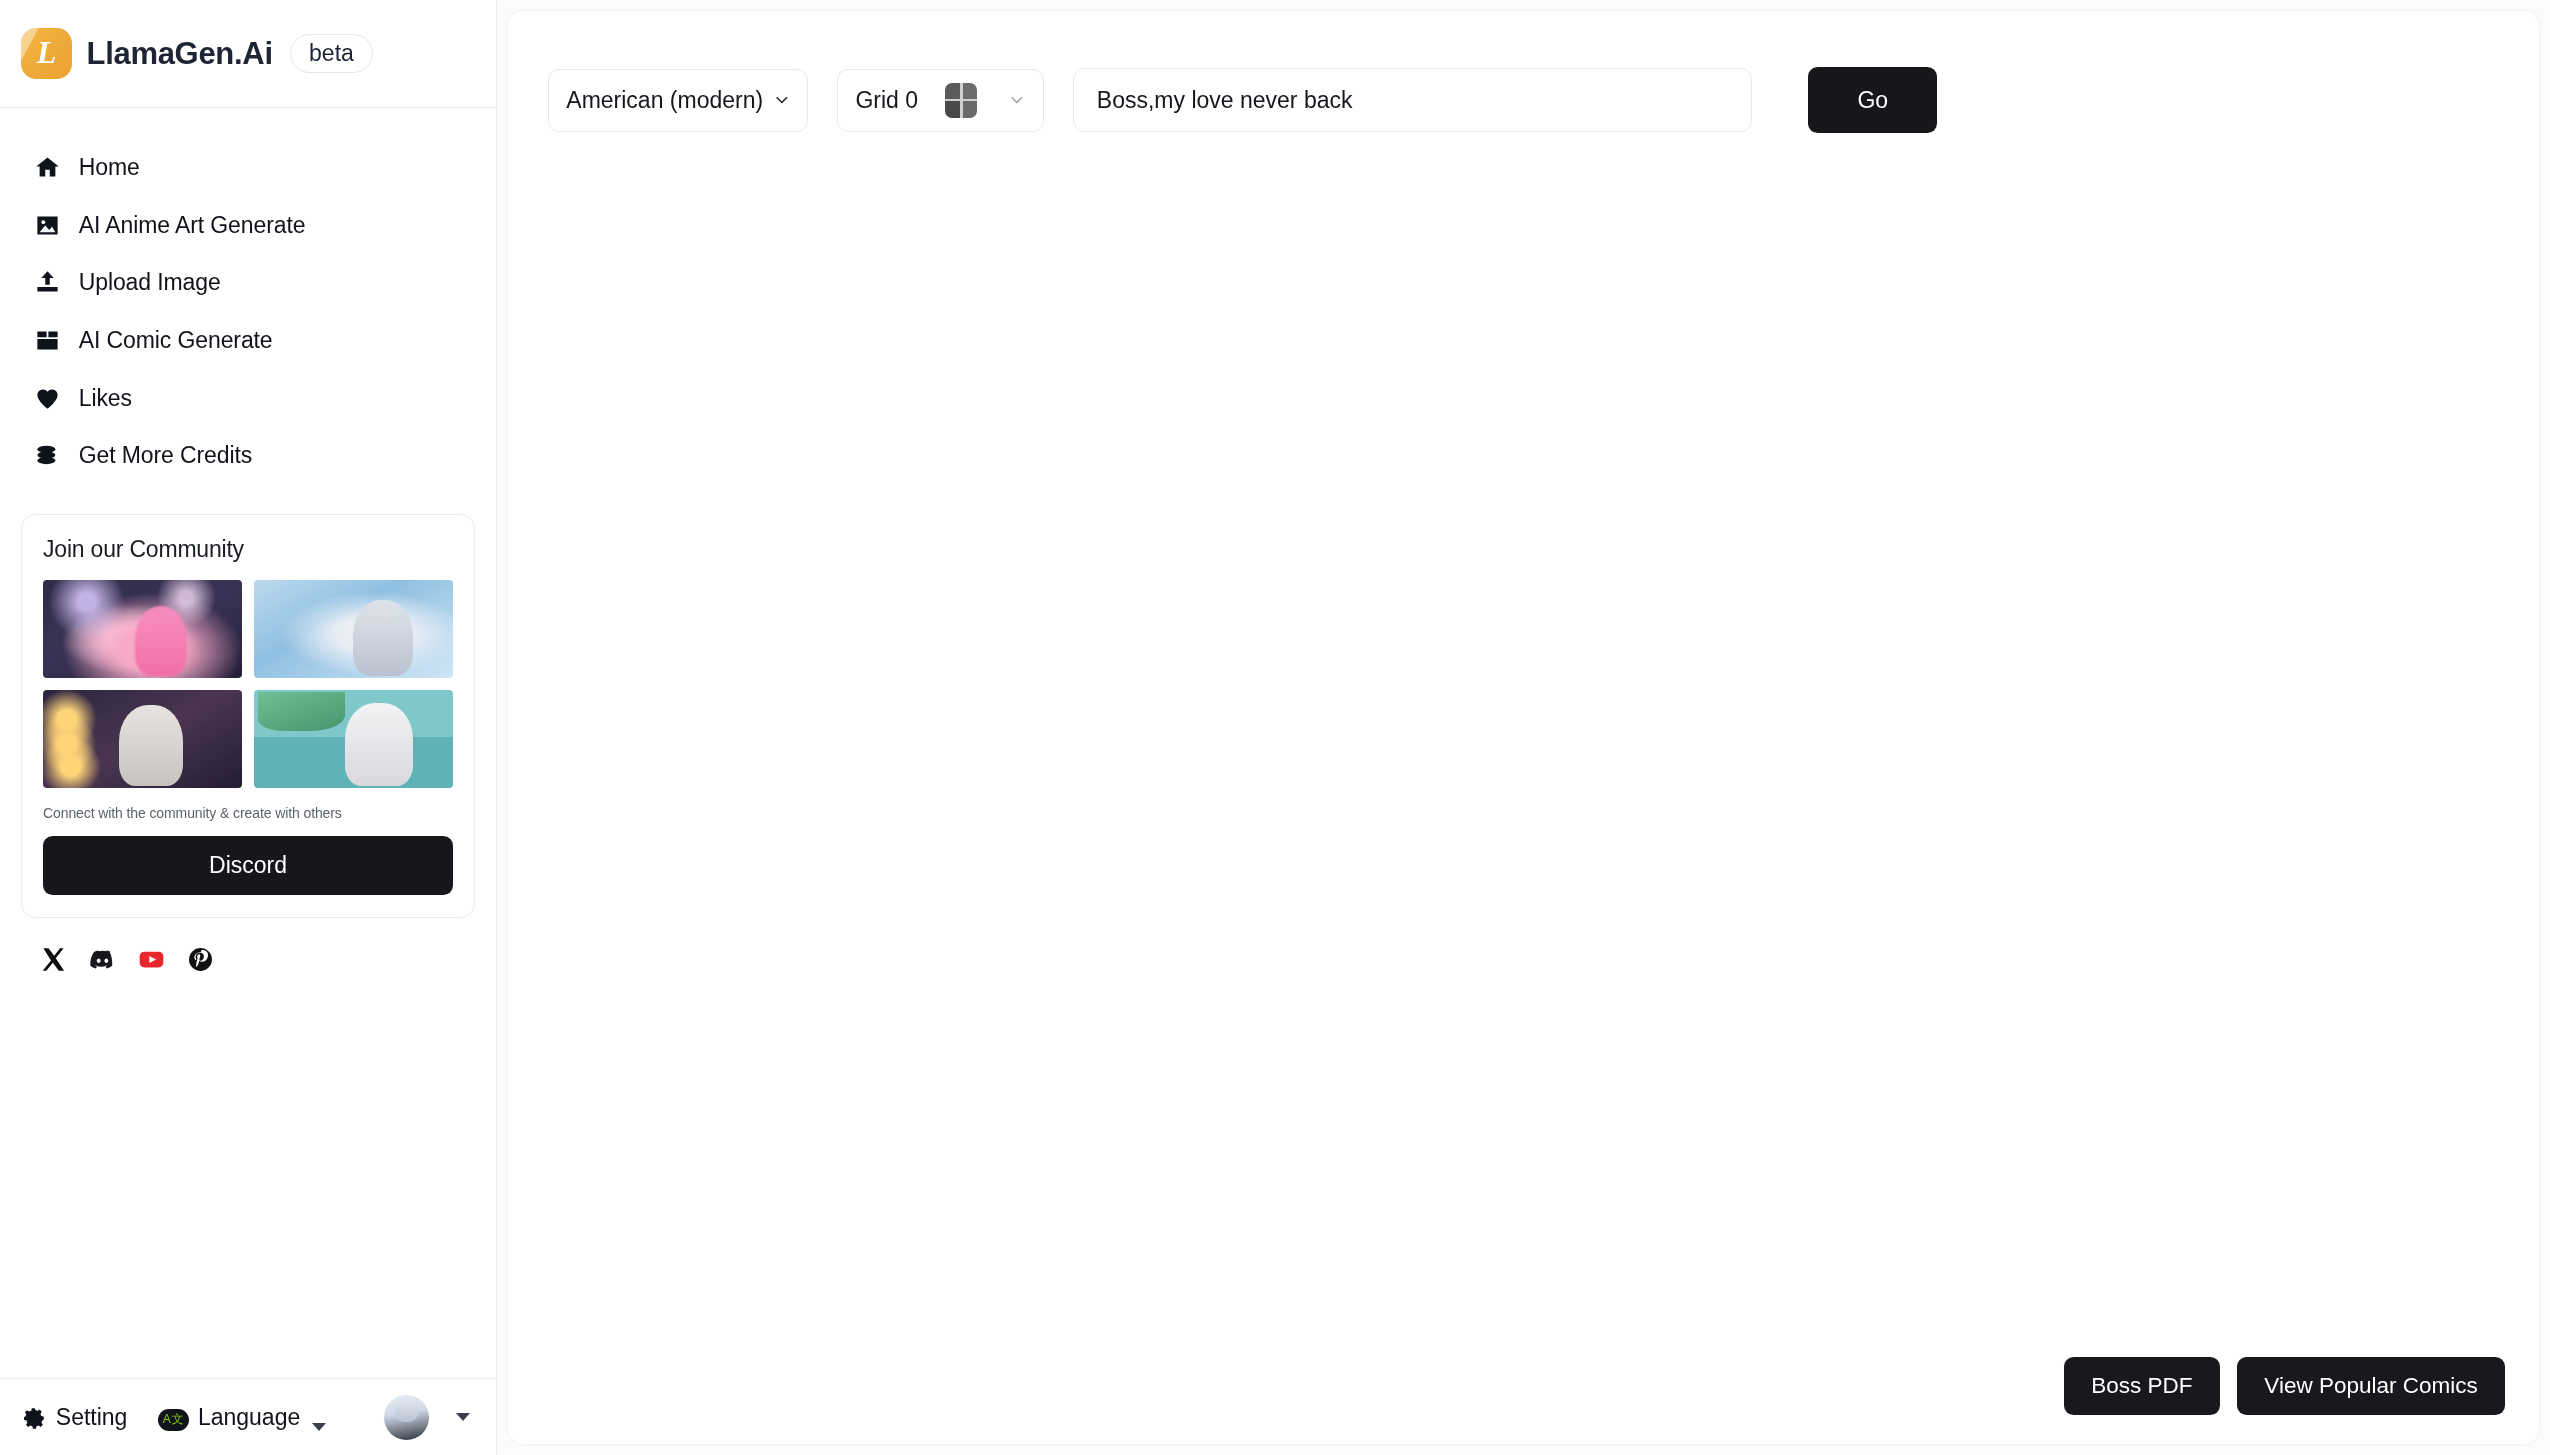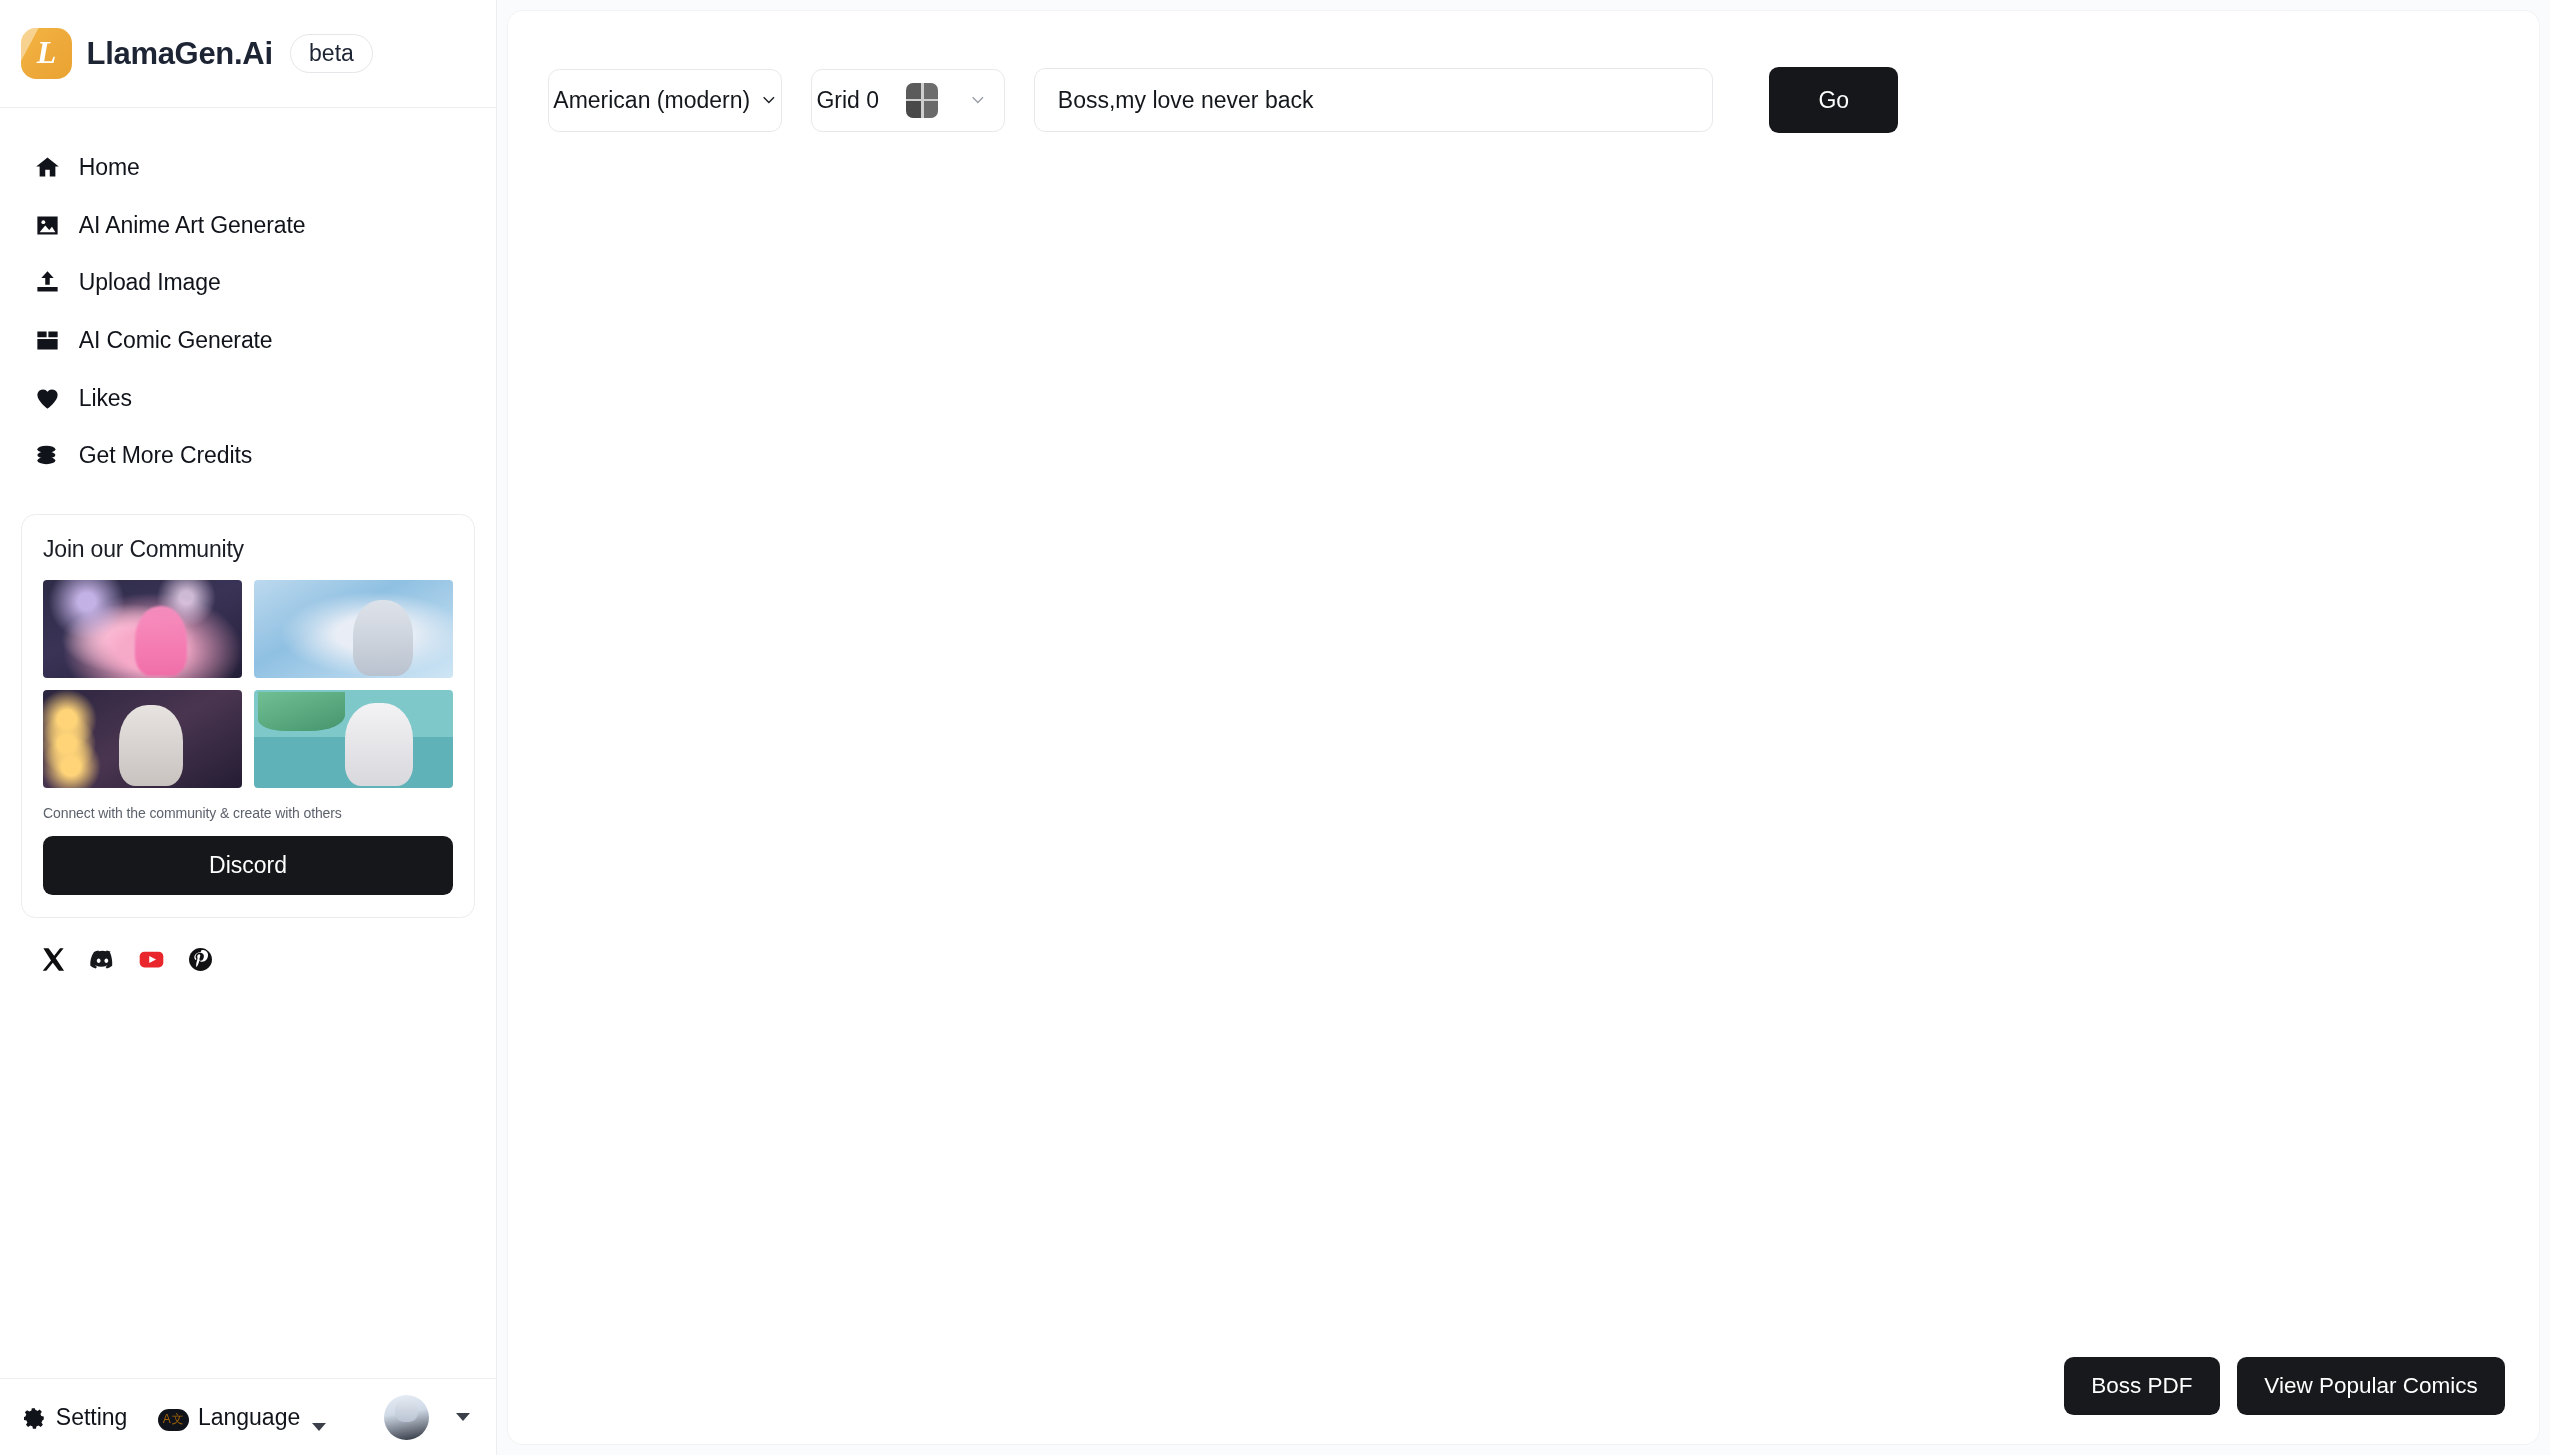--- a/index.html
+++ b/index.html
@@ -102,21 +102,21 @@
 
   
   .side-foot {
     position: absolute; left: 0; bottom: 0; width: 100%; height: 77px;
     border-top: 1.6px solid #eceef1; display: flex; align-items: center; gap: 13px; padding: 0 21px;
   }
   .foot-item { display: flex; align-items: flex-end; gap: 8.8px; cursor: pointer; }
   .foot-label { font-size: 23px; color: #10131a; }
   .foot-ic svg { width: 26px; height: 26px; fill: #10131a; display:block; }
   .lang-badge {
-    width: 31px; height: 22px; border-radius: 11px; background: #10131a; color: #a16207;
+    width: 31px; height: 22px; border-radius: 11px; background: #10131a; color: #84cc16;
     font-size: 12px; display: flex; align-items: center; justify-content: center; gap: 2.4px; letter-spacing: 0.8px;
   }
   .chev { width: 0; height: 0; border-left: 7.2px solid transparent; border-right: 7.2px solid transparent;
           border-top: 8px solid #3a3f49; margin-left: 3.2px; }
   .avatar {
     width: 45px; height: 45px; border-radius: 50%; margin-left: auto; overflow: hidden; position: relative;
     background: linear-gradient(170deg,#e8eef6 0%, #cfd9e6 40%, #2a2f3a 100%);
   }
   .avatar::after{content:"";position:absolute;left:24%;top:8%;width:52%;height:54%;
       background:linear-gradient(180deg,#e2e7ef,#b9c3d2);border-radius:48% 48% 38% 38%;}
@@ -124,21 +124,21 @@
 
   
   .main { flex: 1; height: 1455px; position: relative; background: #fafbfc; padding: 11.3px 11.3px 11.3px 11.3px; }
   .main-card {
     width: 100%; height: 100%; background: #ffffff; border-radius: 14.5px;
     position: relative; overflow: hidden; box-shadow: 0 0 0 0.8px #f0f1f3;
   }
   .toolbar { display: flex; align-items: center; gap: 29px; padding: 56px 0 0 40px; position: relative; z-index: 5; }
   .select-box {
     height: 63px; border: 1.6px solid #e6e8eb; border-radius: 11.3px; background: #fff;
-    display: flex; align-items: center; padding: 0 4px; cursor: pointer; gap: 9.6px;
+    display: flex; align-items: center; padding: 0 17px; cursor: pointer; gap: 9.6px;
   }
   .select-label { font-size: 23px; color: #14171c; white-space: nowrap; }
   .sel-chev { width: 17.7px; height: 17.7px; flex: 0 0 17.7px; }
   .sel-chev svg { width: 17.7px; height: 17.7px; display:block; }
   .grid-glyph {
     width: 32px; height: 35px; border-radius: 7.2px; margin: 0 21px 0 17.7px; flex: 0 0 32px;
     display: grid; grid-template-columns: 1fr 1fr; grid-template-rows: 1fr 1fr;
     gap: 2.4px; overflow: hidden; background: #cfcfcf;
   }
   .grid-glyph i { background: #5b5b5b; display: block; }

